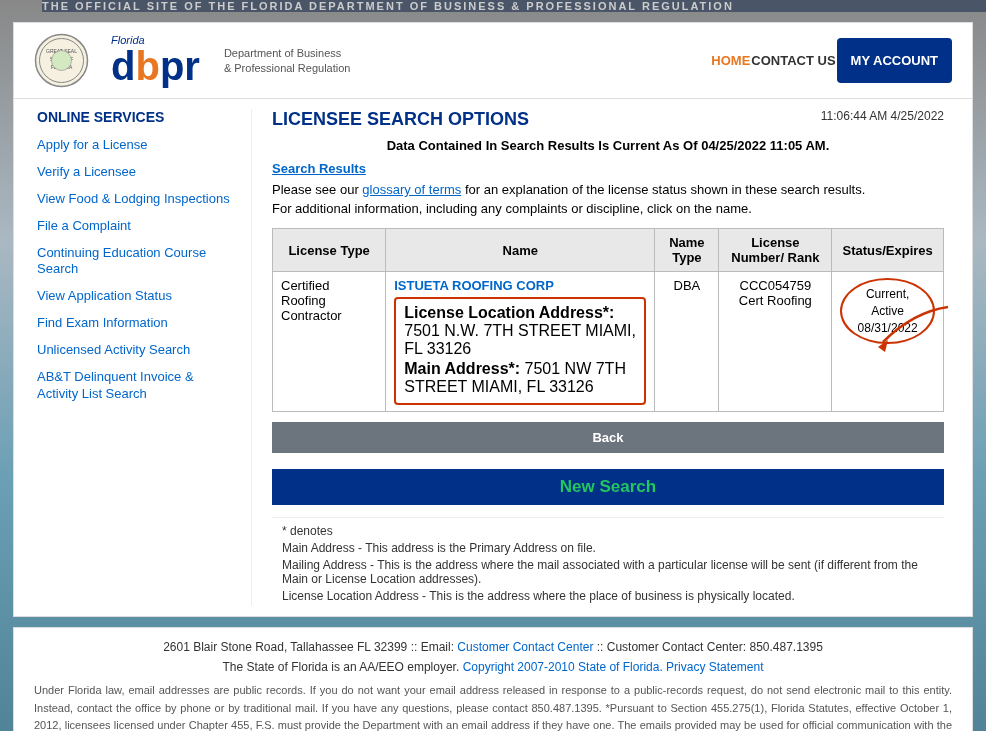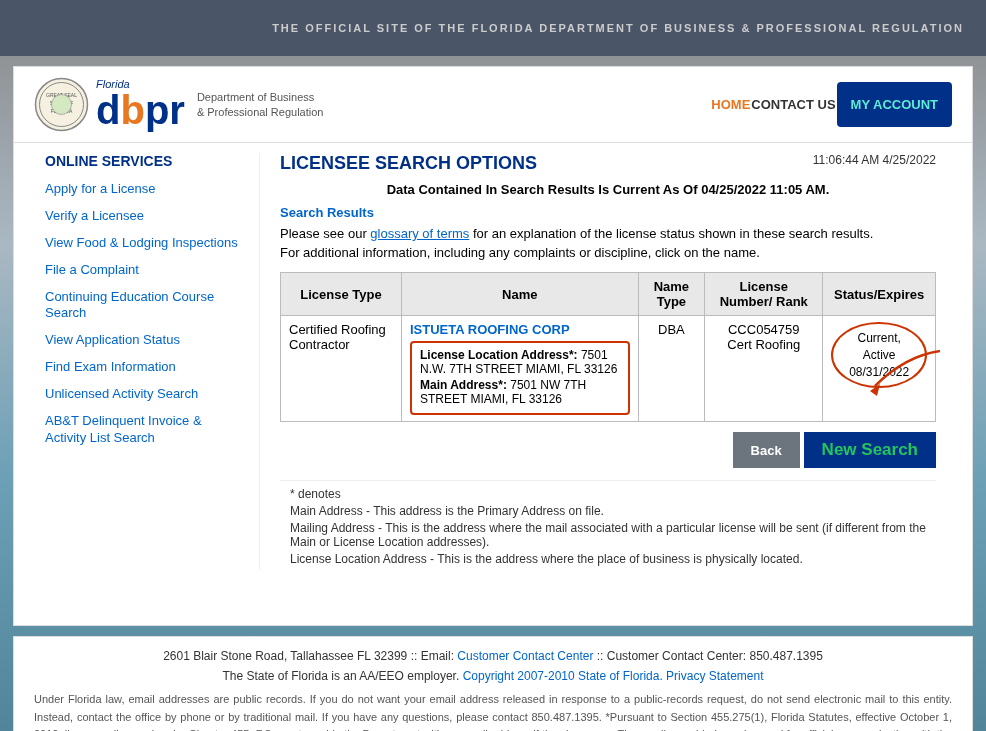--- a/index.html
+++ b/index.html
@@ -2,25 +2,26 @@
 <html><head>
   <meta charset="utf-8">
   <style>
     * { margin: 0; padding: 0; box-sizing: border-box; }
     body { font-family: Arial, sans-serif; font-size: 13px; background: #ccc; }
 
     
     .top-banner {
       background: #4a5568;
       color: #ccc;
-      text-align: right;
-      padding: 22px;
+      text-align: left;
+      padding: 0;
       font-size: 11px;
       letter-spacing: 2px;
       font-weight: bold;
+      margin-left: 42px;
     }
 
     
     .main-wrapper {
       background: #fff;
       max-width: 960px;
       margin: 10px auto;
       border: 1px solid #ddd;
       min-height: 560px;
     }
@@ -29,21 +30,21 @@
     .header {
       display: flex;
       align-items: center;
       justify-content: space-between;
       padding: 10px 20px;
       border-bottom: 1px solid #ddd;
     }
     .logo-area {
       display: flex;
       align-items: center;
-      gap: 7px;
+      gap: 22px;
     }
     .logo-seal {
       width: 55px;
       height: 55px;
     }
     .logo-dept-text {
       font-size: 11px;
       color: #555;
       line-height: 1.4;
     }
@@ -54,29 +55,29 @@
     }
     .header-nav a {
       text-decoration: none;
       font-size: 13px;
       font-weight: bold;
     }
     .nav-home { color: #e87722; }
     .nav-contact { color: #333; }
     .nav-myaccount {
       background: #003087;
-      color: #5eead4;
+      color: #ffffff;
       padding: 15px 14px;
       border-radius: 4px;
     }
 
     
     .body-layout {
       display: flex;
-      padding: 10px 16px;
+      padding: 10px 8px;
     }
 
     
     .sidebar {
       width: 230px;
       min-width: 230px;
       padding: 0 15px;
       border-right: 1px solid #eee;
     }
     .sidebar-title {
@@ -120,20 +121,21 @@
       text-align: center;
       font-weight: bold;
       font-size: 13px;
       margin-bottom: 8px;
     }
     .search-results-label {
       color: #0066cc;
       font-weight: bold;
       font-size: 13px;
       margin-bottom: 6px;
+      text-decoration: underline;
     }
     .glossary-text {
       font-size: 13px;
       margin-bottom: 4px;
     }
     .glossary-text a { color: #0066cc; }
     .additional-info {
       font-size: 13px;
       margin-bottom: 12px;
     }
@@ -165,21 +167,21 @@
       text-align: center;
     }
     .address-box {
       border: 2px solid #cc3300;
       border-radius: 4px;
       padding: 5px 8px;
       margin-top: 4px;
       display: inline-block;
     }
     .address-row {
-      font-size: 12px;
+      font-size: 16px;
       margin-bottom: 2px;
     }
     .address-label {
       font-weight: bold;
     }
     .status-cell {
       position: relative;
     }
     .status-circled {
       border: 2px solid #cc3300;
@@ -189,23 +191,24 @@
       text-align: center;
       font-weight: normal;
       font-size: 12px;
       line-height: 1.4;
     }
 
     
     .action-buttons {
       display: flex;
       justify-content: flex-end;
-      gap: 4px;
+      gap: 16px;
       margin-top: 8px;
       margin-bottom: 10px;
+      flex-direction: column;
     }
     .btn-back {
       background: #6c757d;
       color: #fff;
       border: none;
       padding: 8px 18px;
       cursor: pointer;
       font-size: 13px;
       font-weight: bold;
     }
@@ -299,21 +302,21 @@
           <text x="27.5" y="28" text-anchor="middle" font-size="5" fill="#555">STATE OF</text>
           <text x="27.5" y="36" text-anchor="middle" font-size="5" fill="#555">FLORIDA</text>
           <circle cx="27.5" cy="27.5" r="10" fill="#d4e8c2" stroke="#777" stroke-width="0.5"></circle>
         </svg>
         <div>
           <div class="florida-tag">Florida</div>
           <div class="dbpr-logo-wrap">
             <div style="font-size:40px;font-weight:bold;color:#003087;line-height:1;">
               <span style="color:#003087;">d</span><span style="color:#e87722;">b</span><span style="color:#003087;">p</span><span style="color:#003087;">r</span>
             </div>
-            <div style="margin-left:8px;">
+            <div style="margin-left:20px;">
               <div class="logo-dept-text">Department of Business</div>
               <div class="logo-dept-text">&amp; Professional Regulation</div>
             </div>
           </div>
         </div>
       </div>
       <div class="header-nav">
         <a href="#" class="nav-home">HOME</a>
         <a href="#" class="nav-contact">CONTACT US</a>
         <a href="#" class="nav-myaccount">MY ACCOUNT</a>

